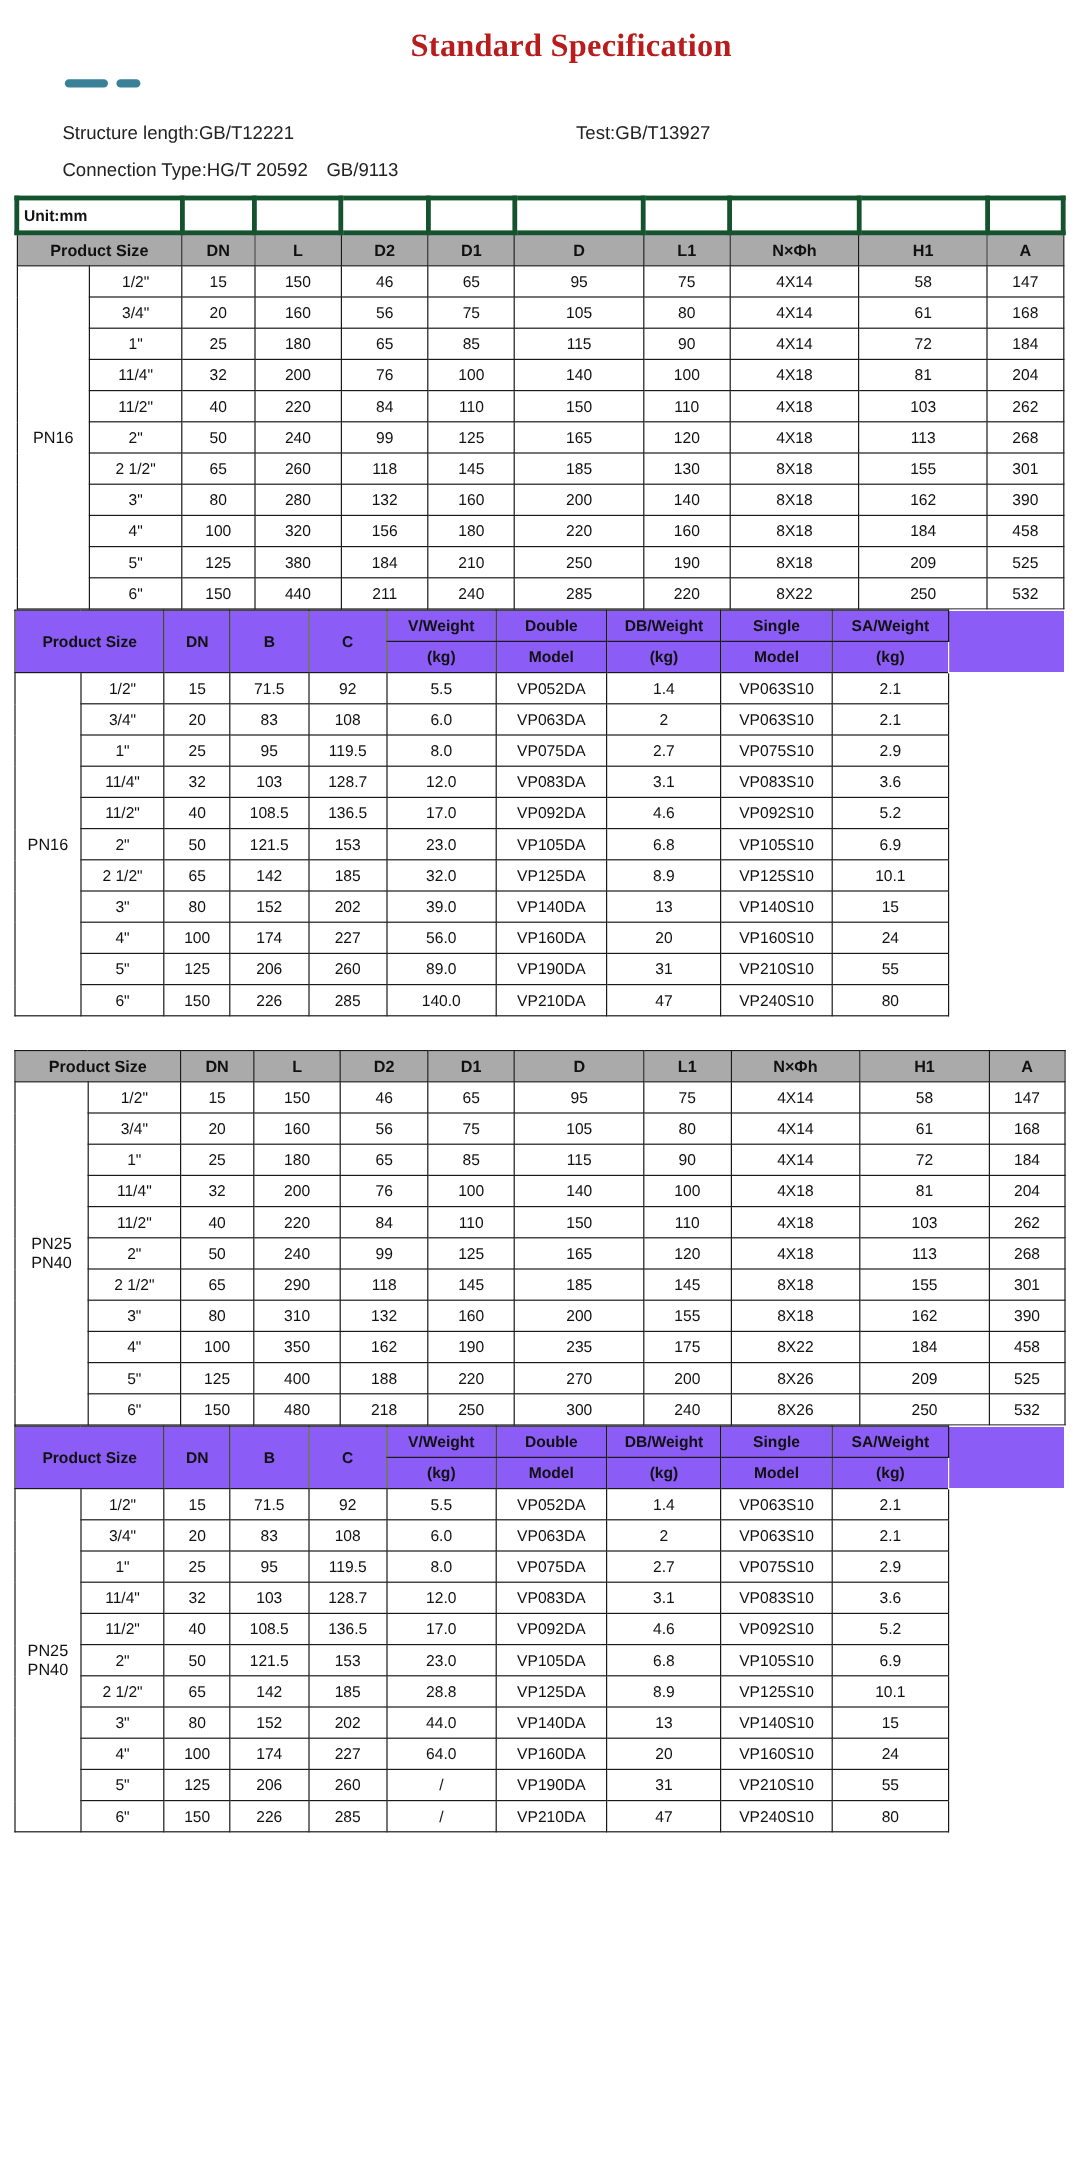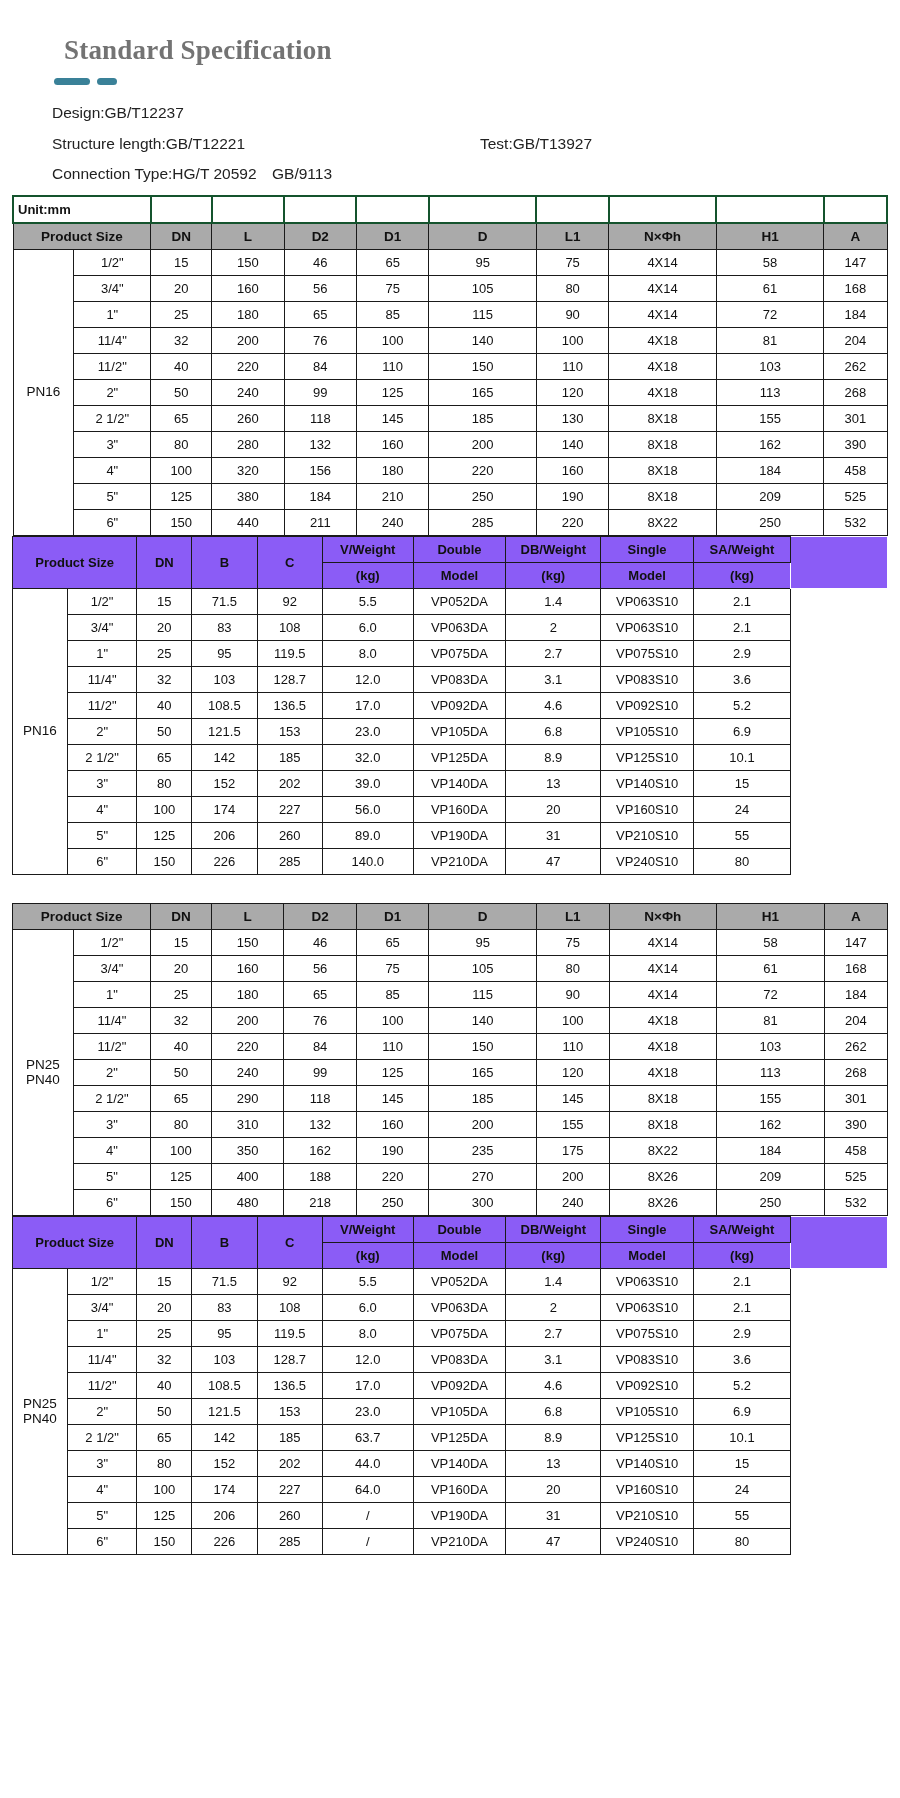--- a/index.html
+++ b/index.html
@@ -22,24 +22,25 @@
   }
 
   
   .header {
     padding: 22px 0 0 52px;
   }
   .title {
     font-family: "Liberation Serif", serif;
     font-weight: bold;
     font-size: 27px;
-    color: #737373;
+    color: #b91c1c;
     letter-spacing: 0.2px;
-    margin: 12px;
+    margin: 0;
     line-height: 1.2;
+    text-align: center;
   }
   .rule-group {
     margin: 12px 0 0 2px;
     display: flex;
     align-items: center;
     gap: 7px;
   }
   .rule-long {
     width: 36px;
     height: 7px;
@@ -88,21 +89,21 @@
     border: 1px solid #1a1a1a;
     padding: 0 4px;
     text-align: center;
     vertical-align: middle;
     font-weight: normal;
     color: #111;
     overflow: hidden;
     white-space: nowrap;
   }
   .unit-row td {
-    border: 2px solid #14532d;
+    border: 4px solid #14532d;
     height: 24px;
     font-weight: bold;
     font-size: 13px;
     text-align: left;
     padding-left: 4px;
   }
   .hdr td {
     background: #aaaaaa;
     font-weight: bold;
     font-size: 13.5px;
@@ -163,21 +164,20 @@
 
   <div class="header">
     <h1 class="title">Standard Specification</h1>
     <div class="rule-group">
       <span class="rule-long"></span>
       <span class="rule-short"></span>
     </div>
 
     <div class="std-block">
       <div class="std-row">
-        <div class="std-right"><span>Design:GB/T12237</span></div>
       </div>
       <div class="std-row">
         <div class="std-left"><span>Structure length:GB/T12221</span></div>
         <div class="std-right"><span>Test:GB/T13927</span></div>
       </div>
       <div class="std-row">
         <div class="std-left"><span>Connection Type:HG/T 20592 GB/9113</span></div>
         <div class="std-right"><span></span></div>
       </div>
     </div>
@@ -811,21 +811,21 @@
           <td>6.8</td>
           <td>VP105S10</td>
           <td>6.9</td>
           <td class="blank-cell"></td>
         </tr>
         <tr>
           <td>2 1/2"</td>
           <td>65</td>
           <td>142</td>
           <td>185</td>
-          <td>63.7</td>
+          <td>28.8</td>
           <td>VP125DA</td>
           <td>8.9</td>
           <td>VP125S10</td>
           <td>10.1</td>
           <td class="blank-cell"></td>
         </tr>
         <tr>
           <td>3"</td>
           <td>80</td>
           <td>152</td>

